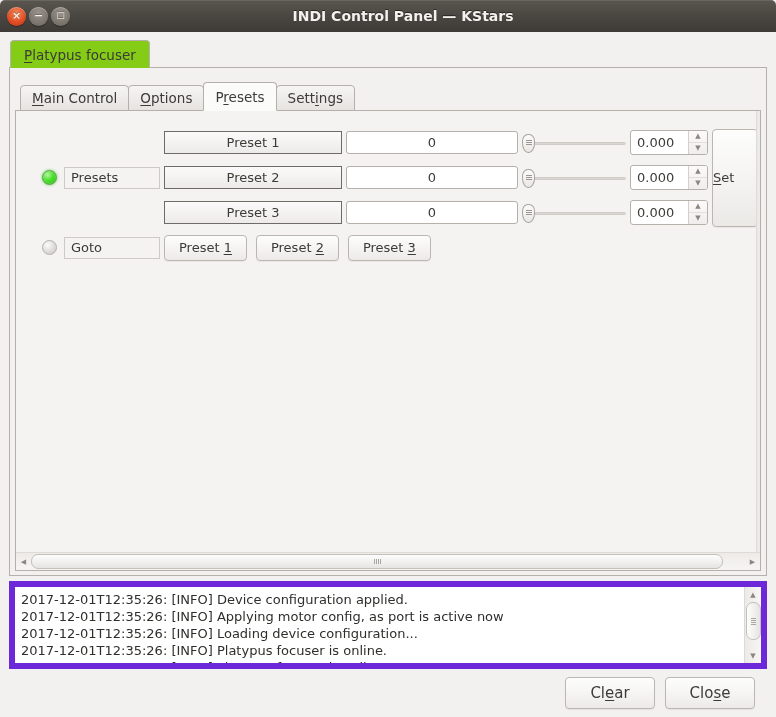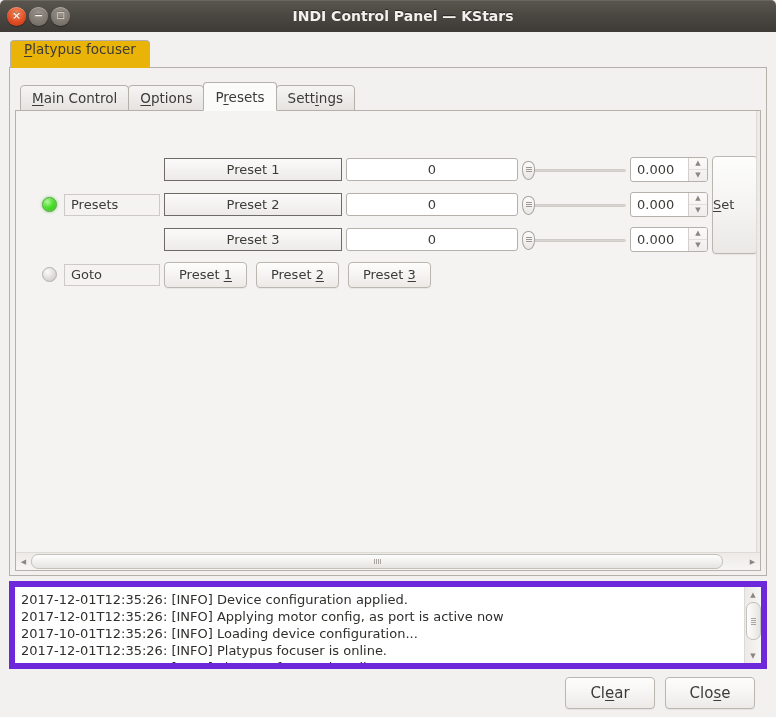--- a/index.html
+++ b/index.html
@@ -53,23 +53,23 @@
     flex: 1 1 auto;
     padding: 8px 9px 0 9px;
     display: flex; flex-direction: column;
     min-height: 0;
   }
 
   
   .devtabs { display: flex; align-items: flex-end; height: 28px; margin-left: 1px; }
   .devtab {
     height: 27px; padding: 0 13px;
-    display: flex; 
+    display: flex; align-items: center;
     font-size: 13.5px; color: #3c3b37;
-    background: #eab308;
+    background: #84cc16;
     border: 1px solid #b6b0aa;
     border-bottom: none;
     border-top-left-radius: 4px; border-top-right-radius: 4px;
     position: relative; z-index: 3;
   }
 
   
   .devpanel {
     border: 1px solid #b6b0aa;
     background: #f2f1f0;
@@ -120,21 +120,20 @@
     min-height: 0;
   }
 
   
   .grid {
     display: grid;
     grid-template-columns: 22px 96px 178px 172px 104px 78px 44px;
     grid-template-rows: 35px 35px 35px 35px;
     align-items: center;
     column-gap: 4px;
-    margin-top: 27px;
   }
   .led {
     width: 13px; height: 13px; border-radius: 50%;
     justify-self: start; margin-left: 4px;
   }
   .led.on {
     background: radial-gradient(circle at 35% 30%, #b4f7a0 0%, #49e02a 45%, #2bb312 100%);
     box-shadow: 0 0 3px rgba(60,200,40,0.75), inset 0 0 2px rgba(255,255,255,0.5);
     border: 1px solid #53a03d;
   }
@@ -475,21 +474,21 @@
           <div class="hthumb-spacer"></div>
           <div class="sbarrow">▶</div>
         </div>
       </div>
     </div>
 
     <div class="logwrap">
       <div class="logtext">
         <div class="logline">2017-12-01T12:35:26: [INFO] Device configuration applied.</div>
         <div class="logline">2017-12-01T12:35:26: [INFO] Applying motor config, as port is active now</div>
-        <div class="logline">2017-10-01T12:35:26: [INFO] Loading device configuration...</div>
+        <div class="logline">2017-12-01T12:35:26: [INFO] Loading device configuration...</div>
         <div class="logline">2017-12-01T12:35:26: [INFO] Platypus focuser is online.</div>
         <div class="logline partial">2017-12-01T12:35:26: [INFO] Platypus focuser is online.</div>
       </div>
       <div class="vscroll">
         <div class="vsarrow">▲</div>
         <div class="vthumb"></div>
         <div class="vfill"></div>
         <div class="vsarrow">▼</div>
       </div>
     </div>

